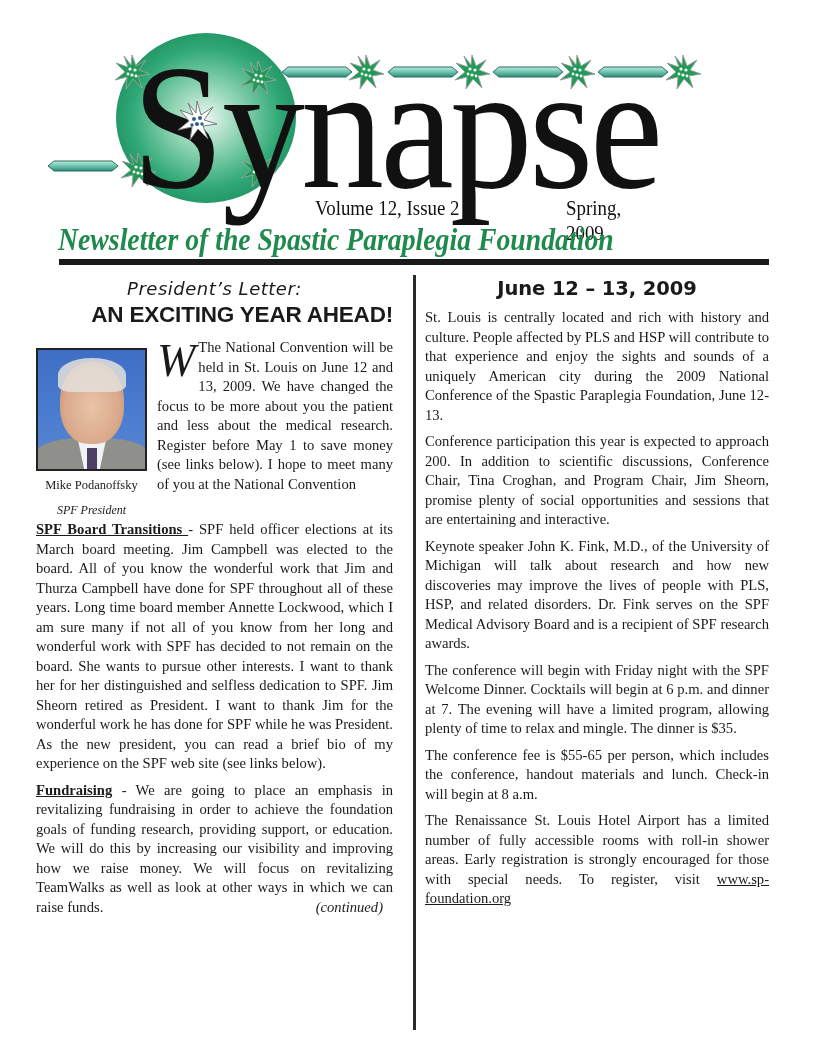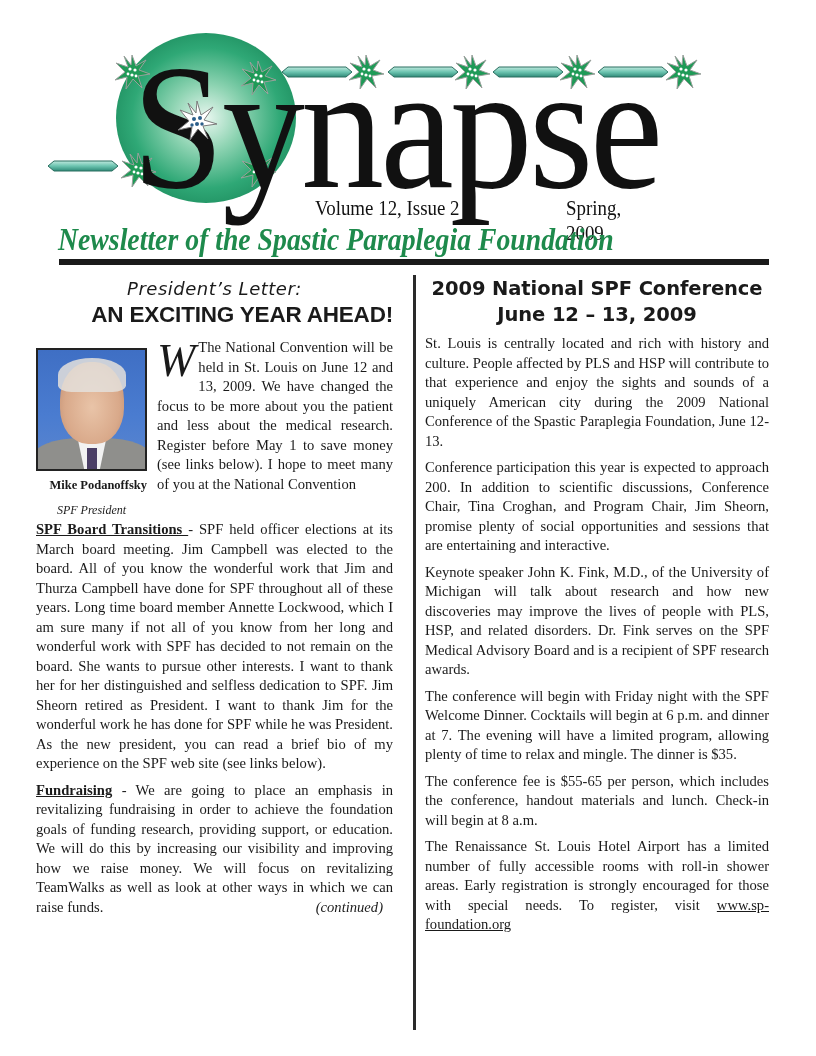--- a/index.html
+++ b/index.html
@@ -27,21 +27,21 @@
   .body-text { font-family: "Liberation Serif", serif; font-size: 14.6px; line-height: 19.5px; text-align: justify; color: #1a1a1a; }
   .body-text p { margin: 0 0 7px 0; }
 
   .photo-block { float: left; width: 111px; margin: 10px 10px 0 0; text-align: center; }
   .photo { width: 107px; height: 119px; border: 2px solid #222; background: linear-gradient(180deg, #3f6fc4 0%, #4a7cd0 55%, #5b86cf 100%); position: relative; overflow: hidden; }
   .photo .head { position: absolute; left: 22px; top: 12px; width: 64px; height: 82px; border-radius: 46% 46% 44% 44%; background: radial-gradient(ellipse at 50% 55%, #e9c4a8 0%, #d9a98a 60%, #b88569 100%); }
   .photo .hair { position: absolute; left: 20px; top: 8px; width: 68px; height: 34px; border-radius: 50% 50% 20% 20%; background: #e4e0dc; opacity: 0.85; }
   .photo .suit { position: absolute; left: -6px; top: 88px; width: 120px; height: 50px; border-radius: 40% 40% 0 0; background: #8f8f8c; }
   .photo .shirt { position: absolute; left: 40px; top: 90px; width: 28px; height: 40px; background: #f2f2f2; clip-path: polygon(0 0, 100% 0, 70% 100%, 30% 100%); }
   .photo .tie { position: absolute; left: 49px; top: 98px; width: 10px; height: 30px; background: #4b3f66; }
-  .photo-name { font-weight: bold; font-size: 12.5px; margin-top: 5px; font-family: "Liberation Serif", serif; text-align: right; }
+  .photo-name { font-weight: normal; font-size: 12.5px; margin-top: 5px; font-family: "Liberation Serif", serif; }
   .photo-title { font-style: italic; font-size: 12px; margin-top: 5px; font-family: "Liberation Serif", serif; }
 
   .dropcap { float: left; font-family: "Liberation Serif", serif; font-style: italic; font-size: 46px; line-height: 38px; margin: 4px 3px 0 0; color: #1a1a1a; }
   .lead-p { margin-top: 10px !important; }
   .section-head { font-weight: bold; text-decoration: underline; }
   .continued { font-style: italic; float: right; margin-right: 10px; }
   .clear { clear: both; }
 
   .headline-right { text-align: center; font-family: "DejaVu Sans", sans-serif; font-weight: bold; font-size: 19.5px; line-height: 26px; color: #1a1a1a; margin: 0 0 6px 0; letter-spacing: -0.1px; }
   .link { text-decoration: underline; }
@@ -161,21 +161,20 @@
     <p class="lead-p"><span class="dropcap">W</span></p>
     <p>The National Convention will be held in St. Louis on June 12 and 13, 2009. We have changed the focus to be more about you the patient and less about the medical research. Register before May 1 to save money (see links below). I hope to meet many of you at the National Convention</p>
     <div class="clear"></div>
     <p><span class="section-head">SPF Board Transitions </span><span>- SPF held officer elections at its March board meeting. Jim Campbell was elected to the board. All of you know the wonderful work that Jim and Thurza Campbell have done for SPF throughout all of these years. Long time board member Annette Lockwood, which I am sure many if not all of you know from her long and wonderful work with SPF has decided to not remain on the board. She wants to pursue other interests. I want to thank her for her distinguished and selfless dedication to SPF. Jim Sheorn retired as President. I want to thank Jim for the wonderful work he has done for SPF while he was President. As the new president, you can read a brief bio of my experience on the SPF web site (see links below).</span></p>
     <p><span class="section-head">Fundraising</span><span> - We are going to place an emphasis in revitalizing fundraising in order to achieve the foundation goals of funding research, providing support, or education. We will do this by increasing our visibility and improving how we raise money. We will focus on revitalizing TeamWalks as well as look at other ways in which we can raise funds.</span> <span class="continued">(continued)</span></p>
   </div>
 </div>
 
 <div class="col-right">
   <div class="headline-right">
-    <div>2009 National SPF Conference</div>
     <div>June 12 – 13, 2009</div>
   </div>
   <div class="body-text">
     <p>St. Louis is centrally located and rich with history and culture. People affected by PLS and HSP will contribute to that experience and enjoy the sights and sounds of a uniquely American city during the 2009 National Conference of the Spastic Paraplegia Foundation, June 12-13.</p>
     <p>Conference participation this year is expected to approach 200. In addition to scientific discussions, Conference Chair, Tina Croghan, and Program Chair, Jim Sheorn, promise plenty of social opportunities and sessions that are entertaining and interactive.</p>
     <p>Keynote speaker John K. Fink, M.D., of the University of Michigan will talk about research and how new discoveries may improve the lives of people with PLS, HSP, and related disorders. Dr. Fink serves on the SPF Medical Advisory Board and is a recipient of SPF research awards.</p>
     <p>The conference will begin with Friday night with the SPF Welcome Dinner. Cocktails will begin at 6 p.m. and dinner at 7. The evening will have a limited program, allowing plenty of time to relax and mingle. The dinner is $35.</p>
     <p>The conference fee is $55-65 per person, which includes the conference, handout materials and lunch.  Check-in will begin at 8 a.m.</p>
     <p><span>The Renaissance St. Louis Hotel Airport has a limited number of fully accessible rooms with roll-in shower areas. Early registration is strongly encouraged for those with special needs. To register, visit </span><span class="link">www.sp-foundation.org</span></p>
   </div>

